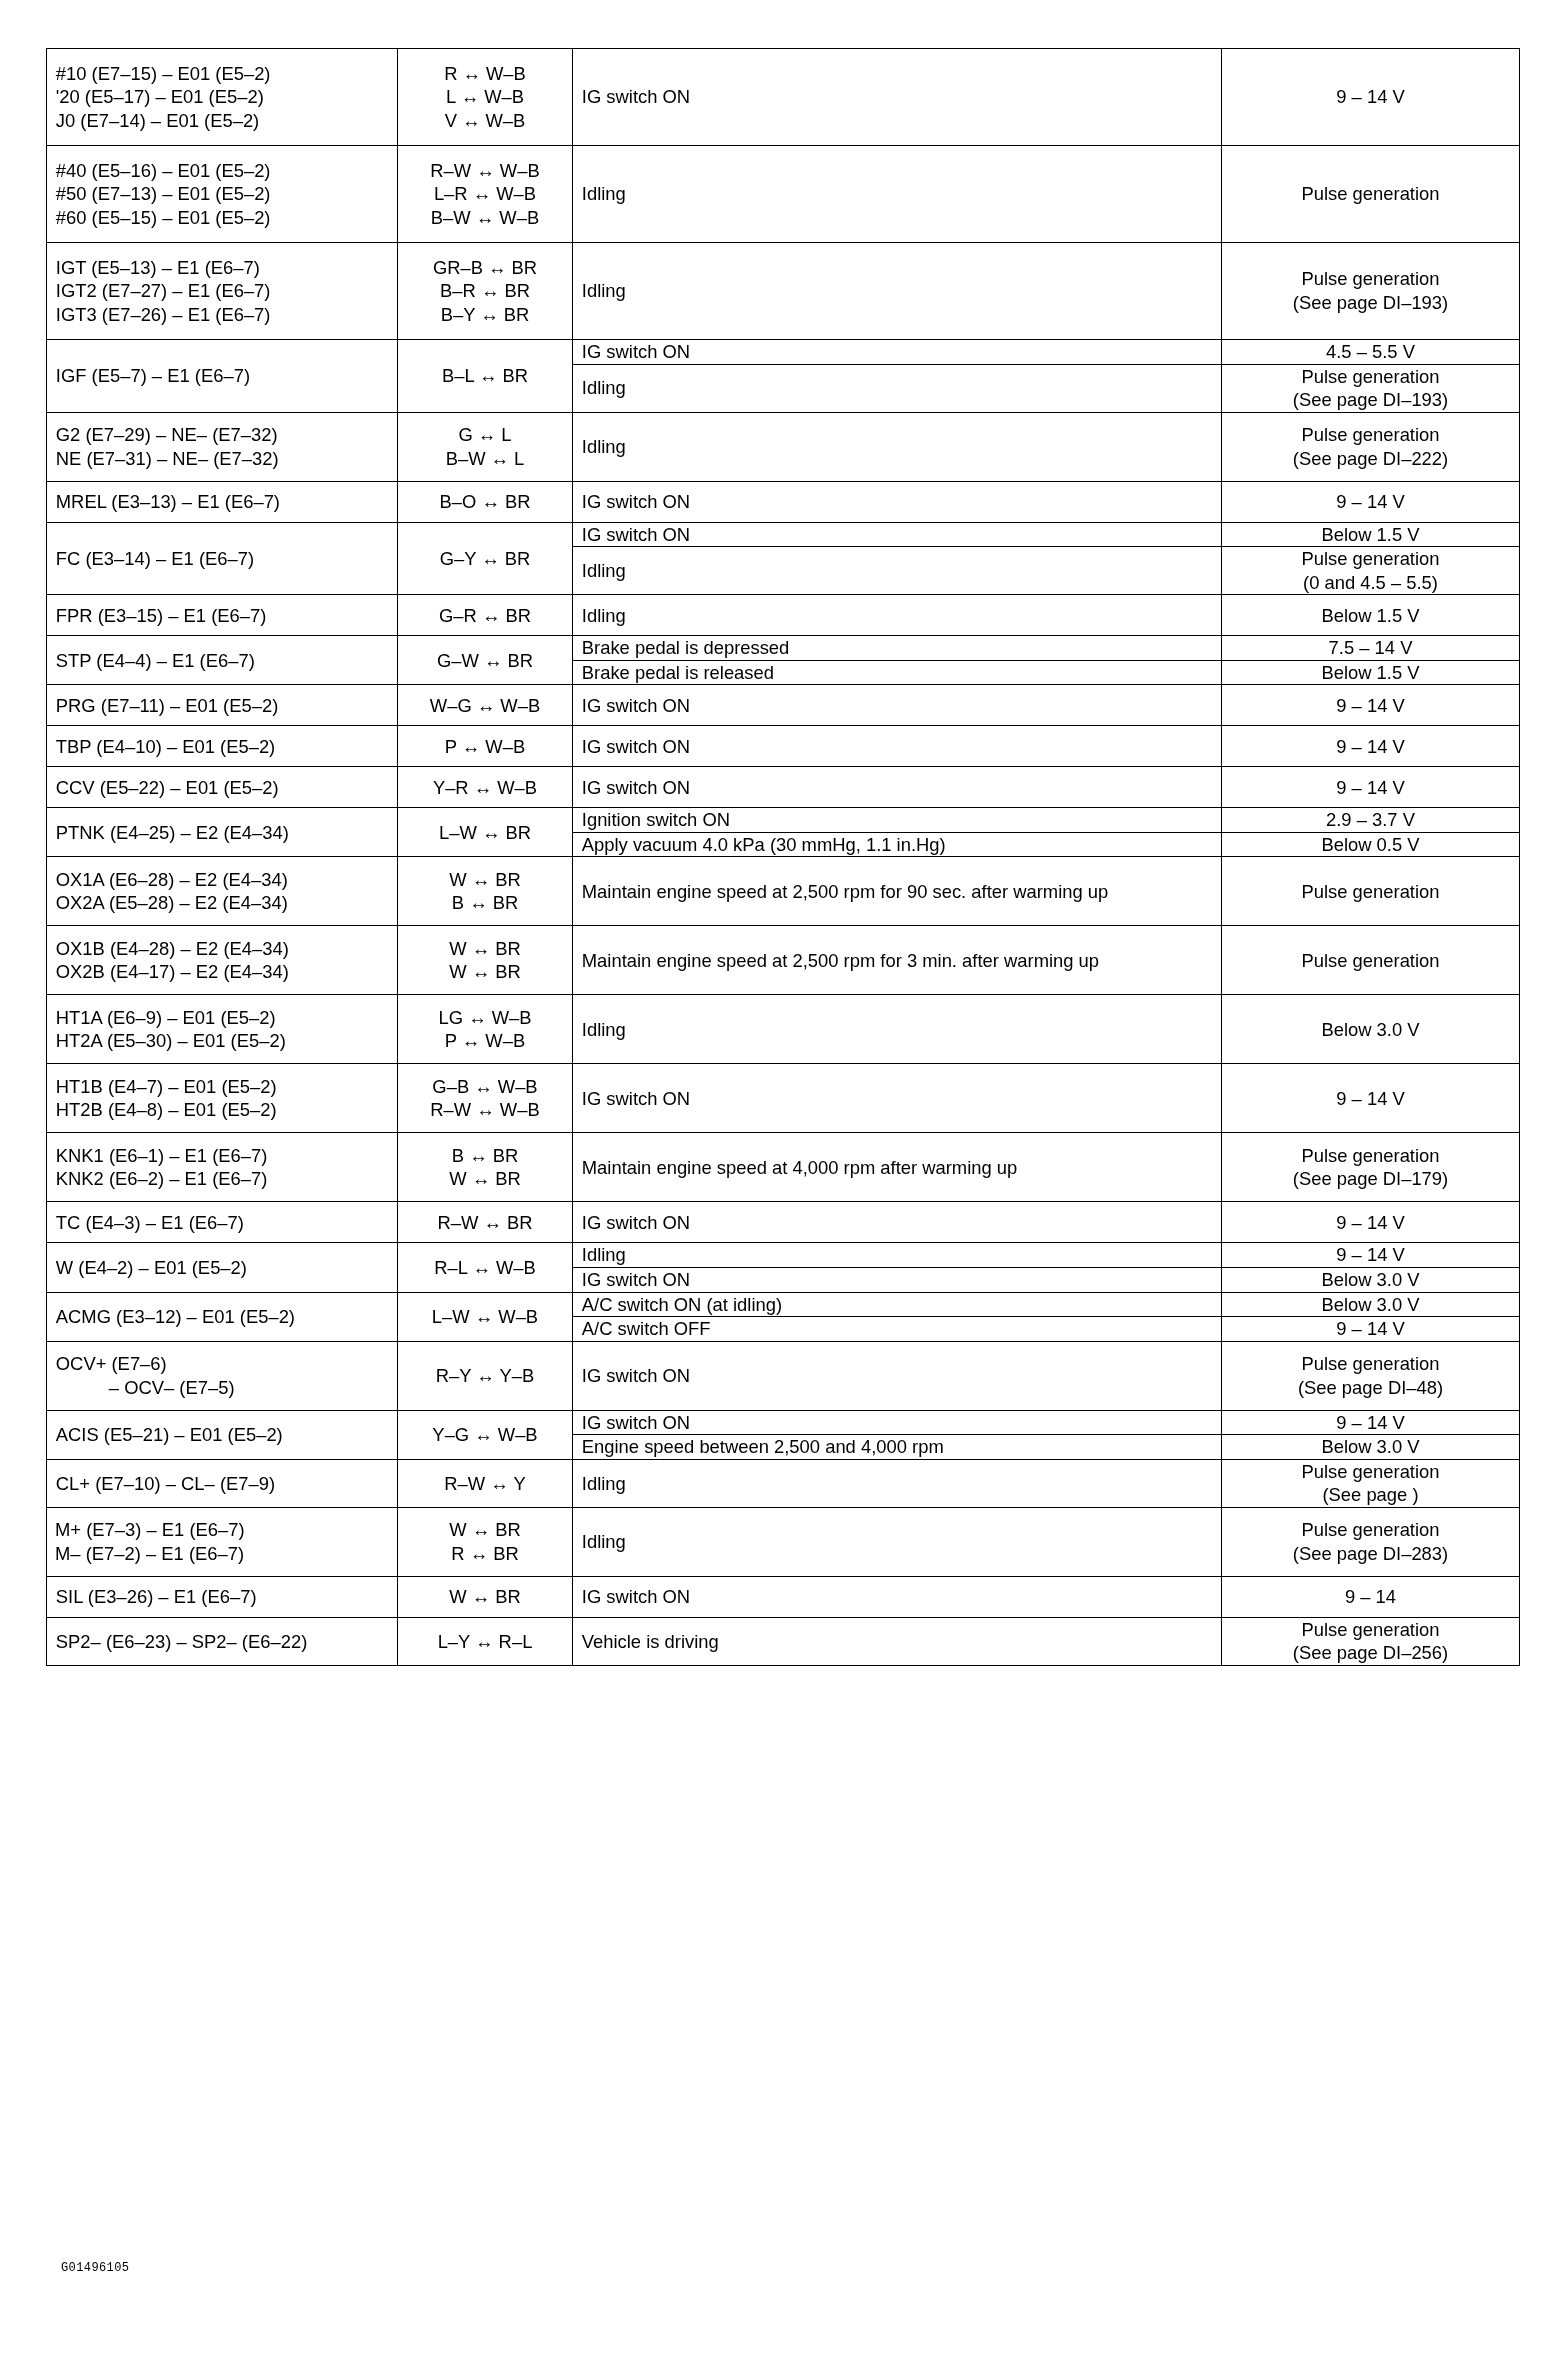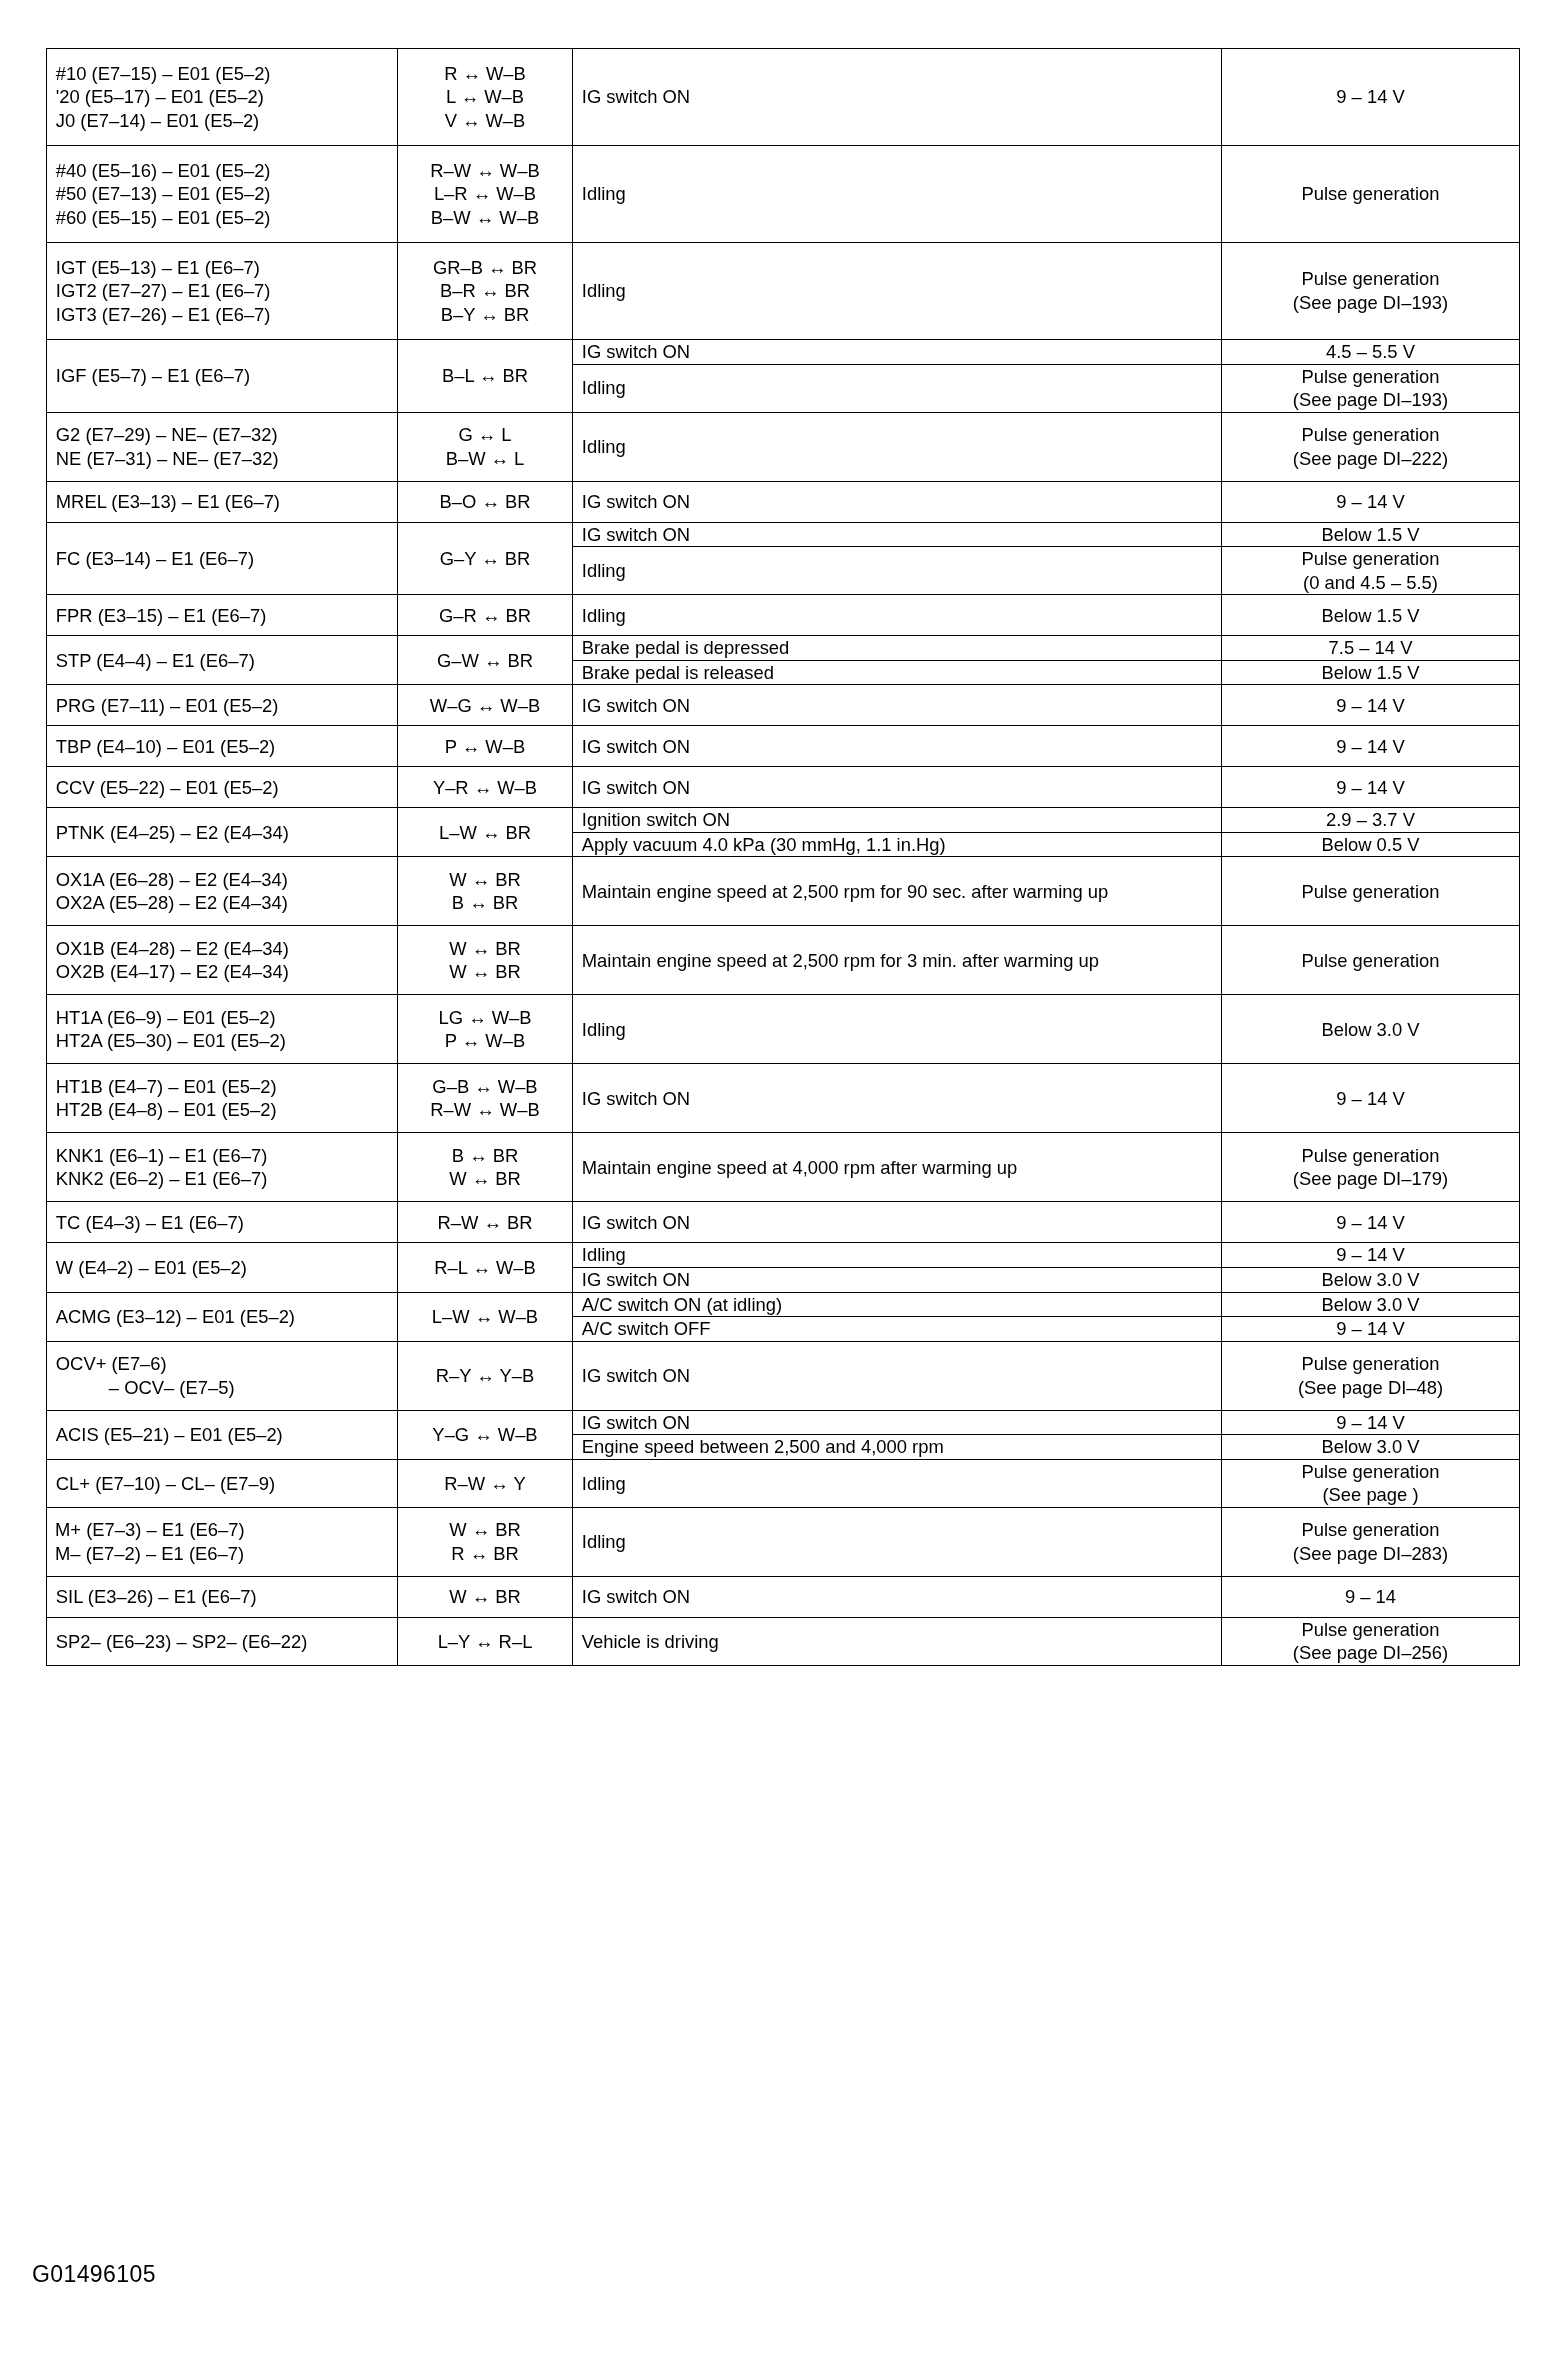--- a/index.html
+++ b/index.html
@@ -59,24 +59,25 @@
   }
   .sub {
     display: block;
   }
   .indent {
     display: block;
     padding-left: 53px;
   }
   .code {
     position: absolute;
-    left: 32px;
+    left: 61px;
     top: 2261px;
-    font-size: 23px;
+    font-size: 12px;
     letter-spacing: 0.4px;
+    font-family: Liberation Mono, monospace;
   }
 </style>
 </head>
 <body>
 
 <div class="page">
   <table class="spec">
     <colgroup>
       <col class="c-term">
       <col class="c-wire">

